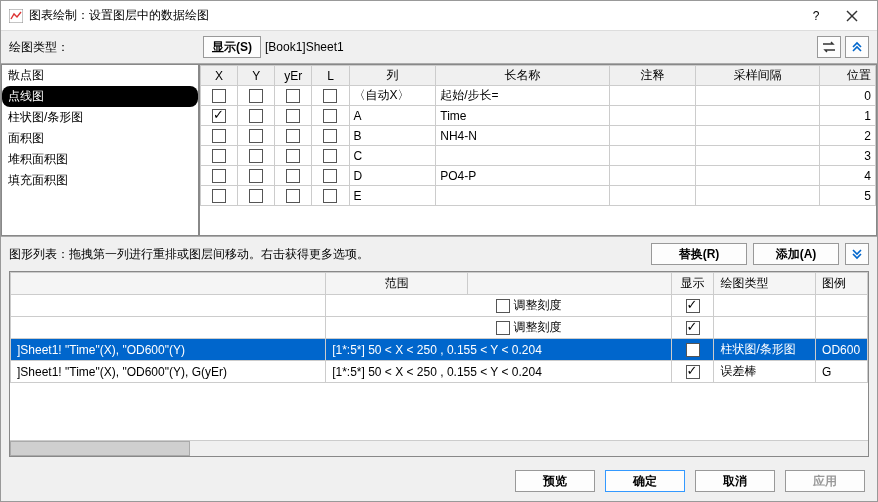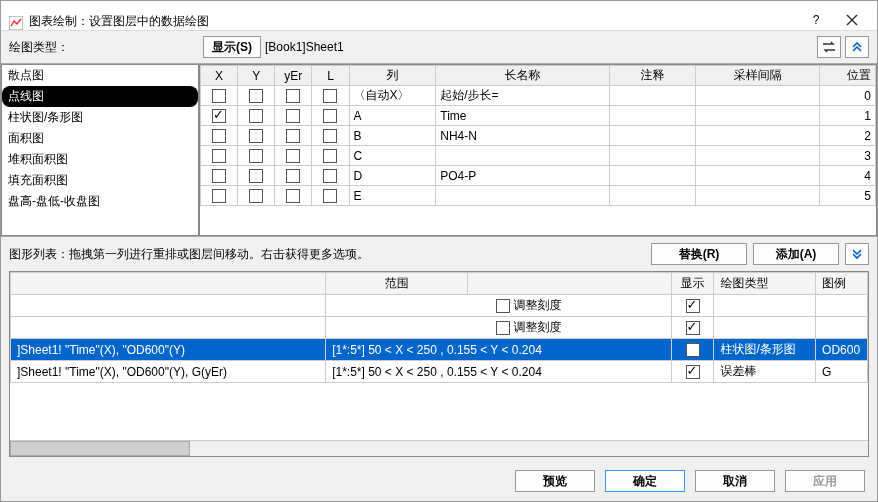--- a/index.html
+++ b/index.html
@@ -1,18 +1,18 @@
 <!DOCTYPE html>
 <html><head>
 <meta charset="utf-8">
 <style>
 * { box-sizing: border-box; margin: 0; padding: 0; font-family: "Microsoft YaHei", SimSun, sans-serif; font-size: 12px; }
 body { background: #f0f0f0; width: 878px; height: 502px; overflow: hidden; }
 .window { width: 878px; height: 502px; background: #f0f0f0; border: 1px solid #999; display: flex; flex-direction: column; }
-.titlebar { height: 30px; display: flex; align-items: flex-end; padding: 0 8px; background: #fff; border-bottom: 1px solid #ddd; }
+.titlebar { height: 30px; display: flex; align-items: center; padding: 0 8px; background: #fff; border-bottom: 1px solid #ddd; }
 .titlebar-icon { width: 14px; height: 14px; margin-right: 6px; display: inline-flex; }
 .titlebar-title { flex: 1; }
 .titlebar-controls { display: flex; gap: 2px; }
 .titlebar-btn { width: 34px; height: 20px; display: flex; align-items: center; justify-content: center; }
 
 .toolbar { height: 32px; display: flex; align-items: center; padding: 4px 8px; gap: 4px; background: #f0f0f0; }
 .label { white-space: nowrap; }
 .btn { background: #fdfdfd; border: 1px solid #999; padding: 2px 8px; height: 22px; display: inline-flex; align-items: center; justify-content: center; cursor: pointer; font-weight: bold; }
 .btn-icon { width: 24px; padding: 0; }
 
@@ -100,21 +100,20 @@
   </div>
 
   <div class="middle">
     <div class="plot-list" id="plot-list">
         <div class="plot-item">散点图</div>
         <div class="plot-item sel">点线图</div>
         <div class="plot-item">柱状图/条形图</div>
         <div class="plot-item">面积图</div>
         <div class="plot-item">堆积面积图</div>
         <div class="plot-item">填充面积图</div>
-        <div class="plot-item">盘高-盘低-收盘图</div>
       </div>
     <div class="data-area">
       <div class="data-table-wrap">
         <table class="data">
           <thead>
               <tr>
             <th class="col-x">X</th>
             <th class="col-y">Y</th>
             <th class="col-yer">yEr</th>
             <th class="col-l">L</th>

